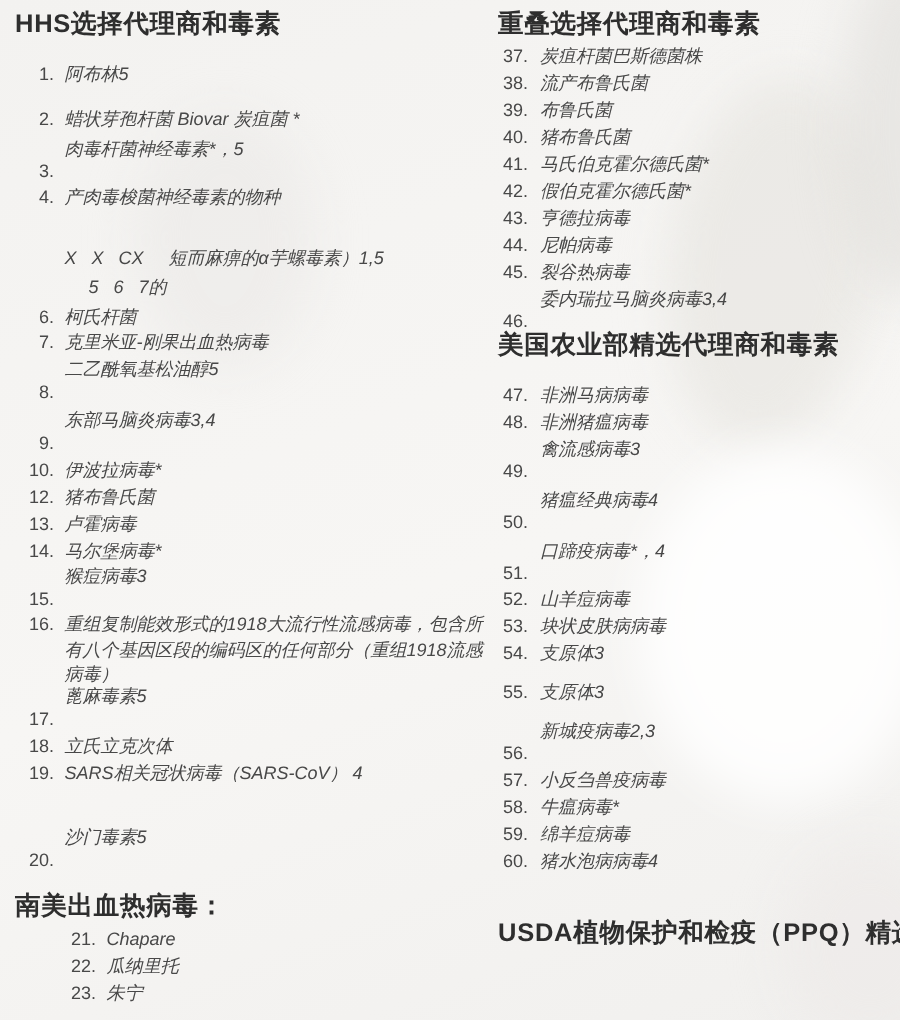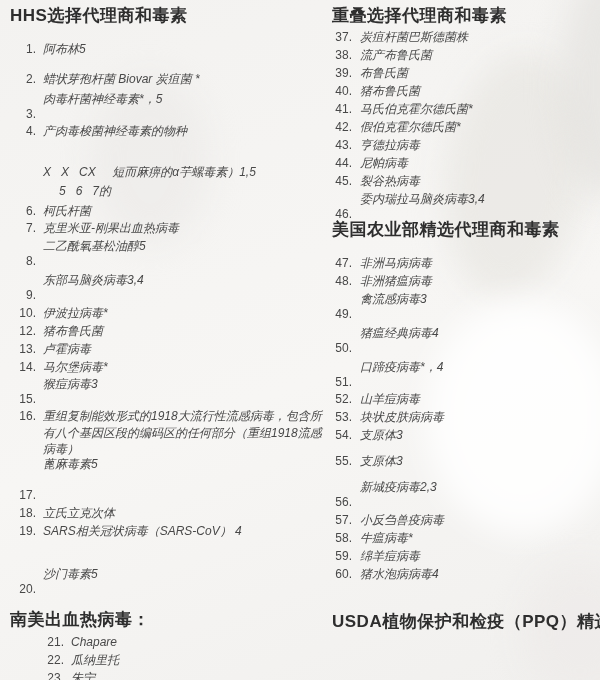--- a/index.html
+++ b/index.html
@@ -56,21 +56,21 @@
     <div class="line item" style="margin-top: 3px;"><span class="num">10.</span><span class="txt">伊波拉病毒*</span></div>
     <div class="line item" style="margin-top: 3px;"><span class="num">12.</span><span class="txt">猪布鲁氏菌</span></div>
     <div class="line item" style="margin-top: 3px;"><span class="num">13.</span><span class="txt">卢霍病毒</span></div>
     <div class="line item" style="margin-top: 3px;"><span class="num">14.</span><span class="txt">马尔堡病毒*</span></div>
     <div class="line cont" style="margin-top: 2px;"><span class="txt">猴痘病毒3</span></div>
     <div class="line item" style="margin-top: 0px;"><span class="num">15.</span><span class="txt"></span></div>
     <div class="line item" style="margin-top: 2px;"><span class="num">16.</span><span class="txt">重组复制能效形式的1918大流行性流感病毒，包含所</span></div>
     <div class="line cont" style="margin-top: 2px;"><span class="txt">有八个基因区段的编码区的任何部分（重组1918流感</span></div>
     <div class="line cont" style="margin-top: 1px;"><span class="txt">病毒）</span></div>
     <div class="line cont" style="margin-top: 0px;"><span class="txt">蓖麻毒素5</span></div>
-    <div class="line item" style="margin-top: 16px;"><span class="num">17.</span><span class="txt"></span></div>
+    <div class="line item" style="margin-top: 0px;"><span class="num">17.</span><span class="txt"></span></div>
     <div class="line item" style="margin-top: 3px;"><span class="num">18.</span><span class="txt">立氏立克次体</span></div>
     <div class="line item" style="margin-top: 3px;"><span class="num">19.</span><span class="txt">SARS相关冠状病毒（SARS-CoV） 4</span></div>
     <div class="line cont" style="margin-top: 28px;"><span class="txt">沙门毒素5</span></div>
     <div class="line item" style="margin-top: 0px;"><span class="num">20.</span><span class="txt"></span></div>
     <div class="line head" style="margin-top: 15px;"><span class="txt">南美出血热病毒：</span></div>
     <div class="line item ind2" style="margin-top: 6px;"><span class="num">21.</span><span class="txt">Chapare</span></div>
     <div class="line item ind2" style="margin-top: 3px;"><span class="num">22.</span><span class="txt">瓜纳里托</span></div>
     <div class="line item ind2" style="margin-top: 3px;"><span class="num">23.</span><span class="txt">朱宁</span></div>
   </div>
 <div class="col" data-col="right" style="left: 332px; top: 6px; width: 264px;">

